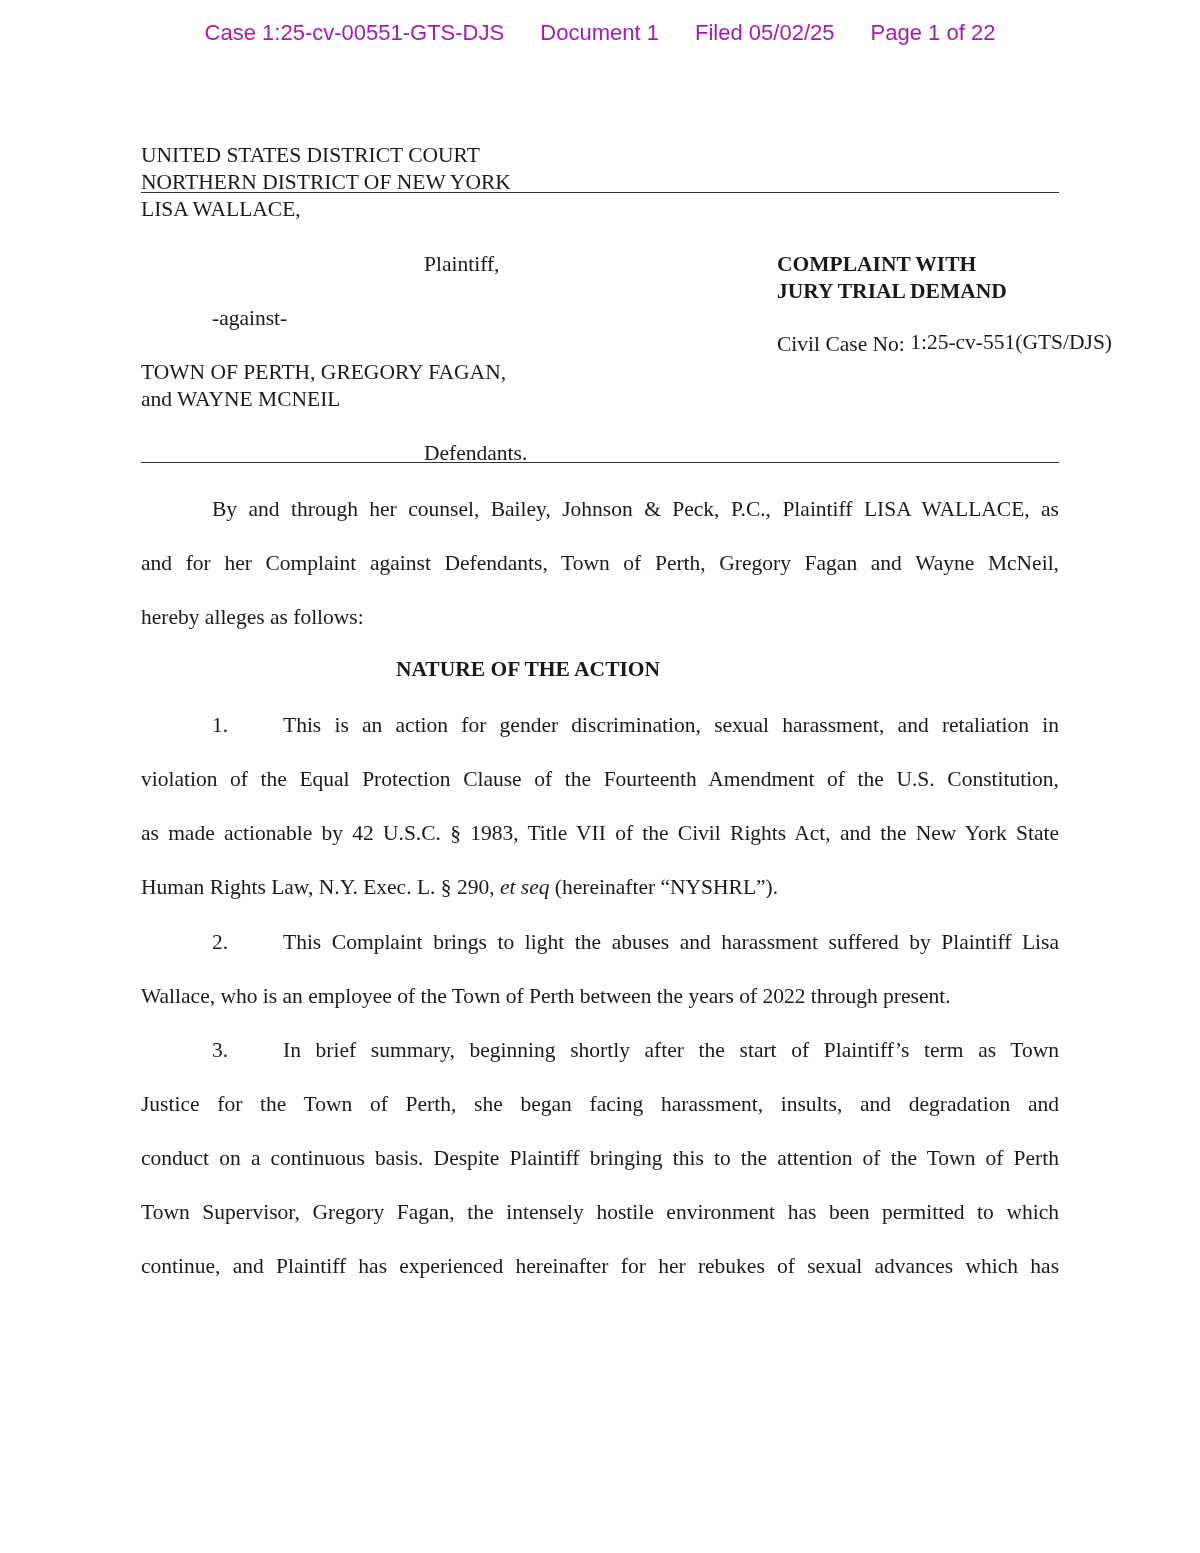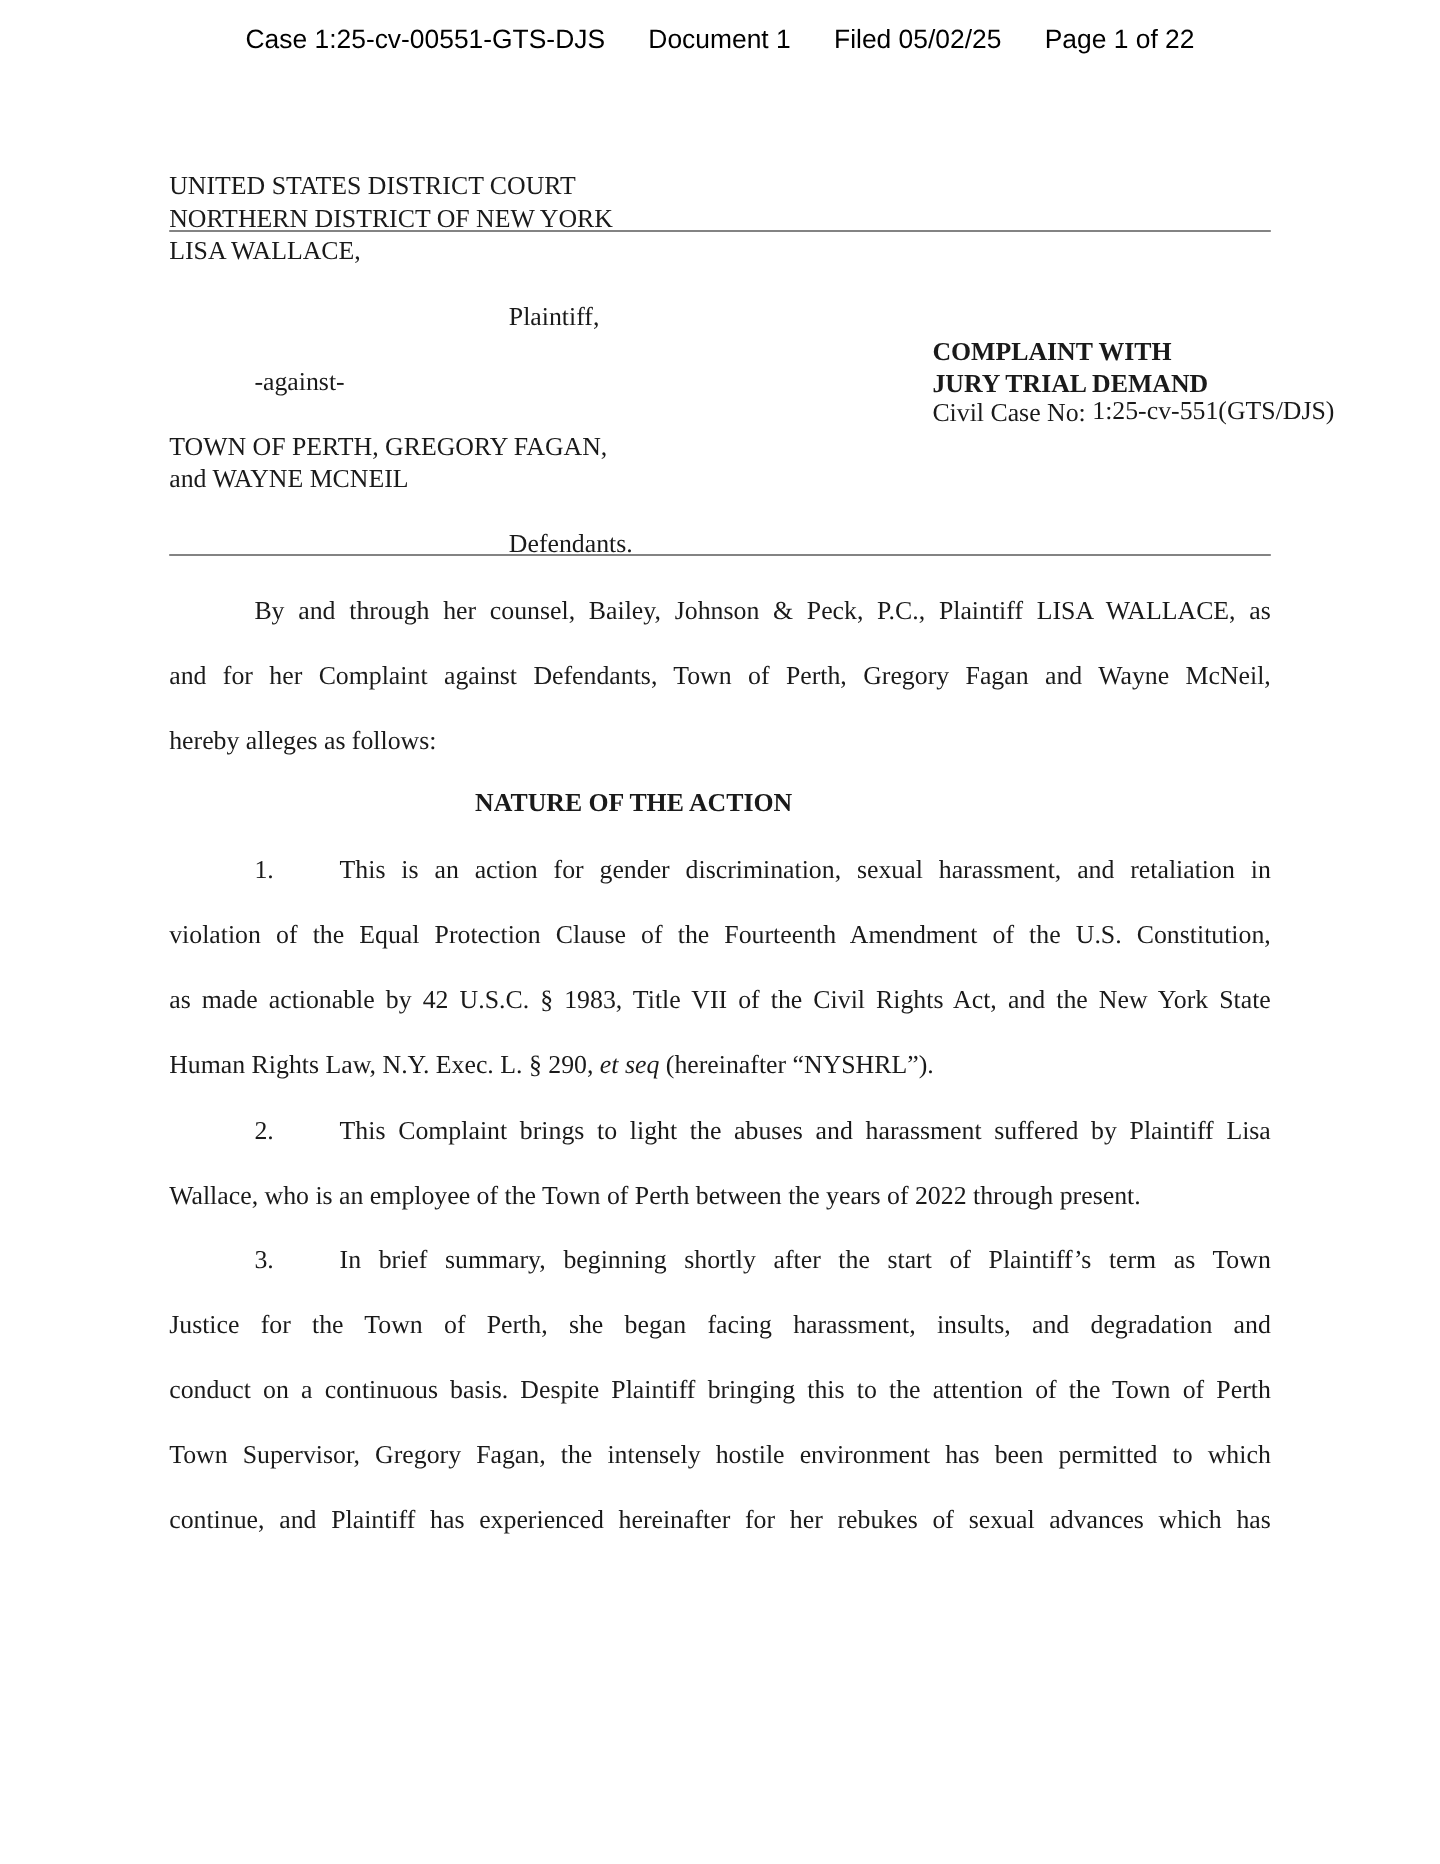--- a/index.html
+++ b/index.html
@@ -1,24 +1,24 @@
 <!DOCTYPE html>
 <html><head>
 <meta charset="utf-8">
 <style>
   html, body { margin: 0; padding: 0; background: #ffffff; }
   body { width: 1200px; height: 1553px; position: relative; overflow: hidden;
          font-family: "Liberation Serif", serif; color: #1a1a1a; }
   .abs { position: absolute; white-space: nowrap; }
   .ecf { top: 20px; left: 0; width: 1200px; text-align: center;
-         font-family: "Liberation Sans", sans-serif; font-size: 22px; color: #000000; }
+         font-family: "Liberation Sans", sans-serif; font-size: 22px; color: #a21caf; }
   .ecf span { margin: 0 15px; }
   .cap { font-size: 21.5px; line-height: 27px; }
   .rule { position: absolute; height: 0; border-top: 1.3px solid #333; }
-  .bold { font-weight: bold; margin-top: 29px; }
+  .bold { font-weight: bold; }
   .para { position: absolute; left: 141px; width: 918px; font-size: 21.5px;
           line-height: 54px; text-align: justify; }
   .para .line { display: block; height: 54px; text-align: justify; text-align-last: justify; white-space: nowrap; }
   .para .line.last { text-align-last: left; }
   .num { display: inline-block; width: 71px; }
   .ind { display: inline-block; width: 71px; }
   .heading { position: absolute; left: 0; width: 1056px; text-align: center; font-weight: bold; font-size: 21.5px; }
 </style>
 </head>
 <body>

